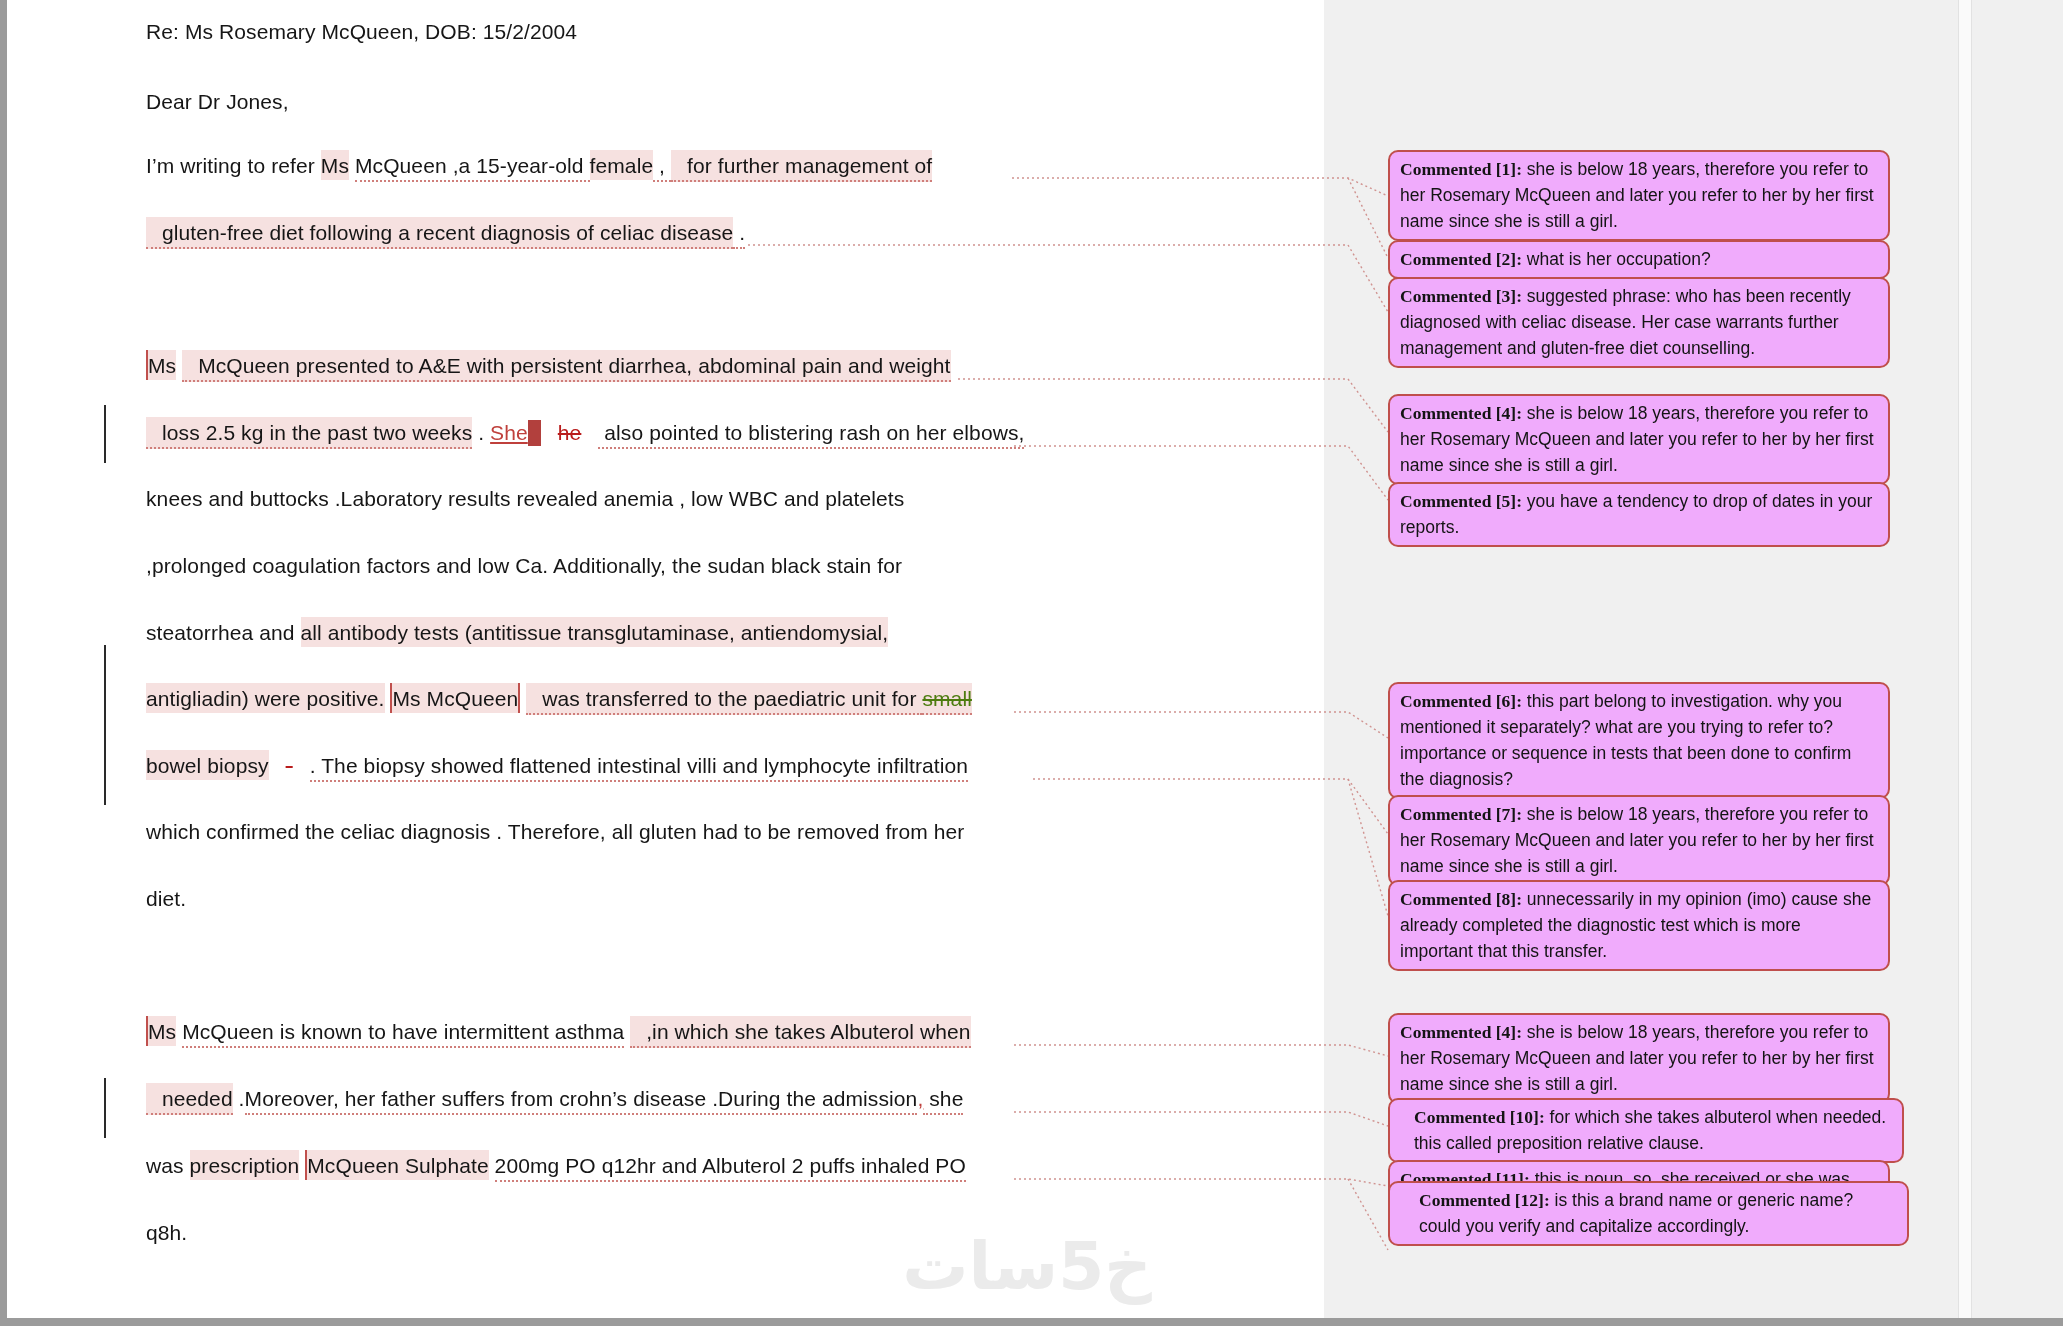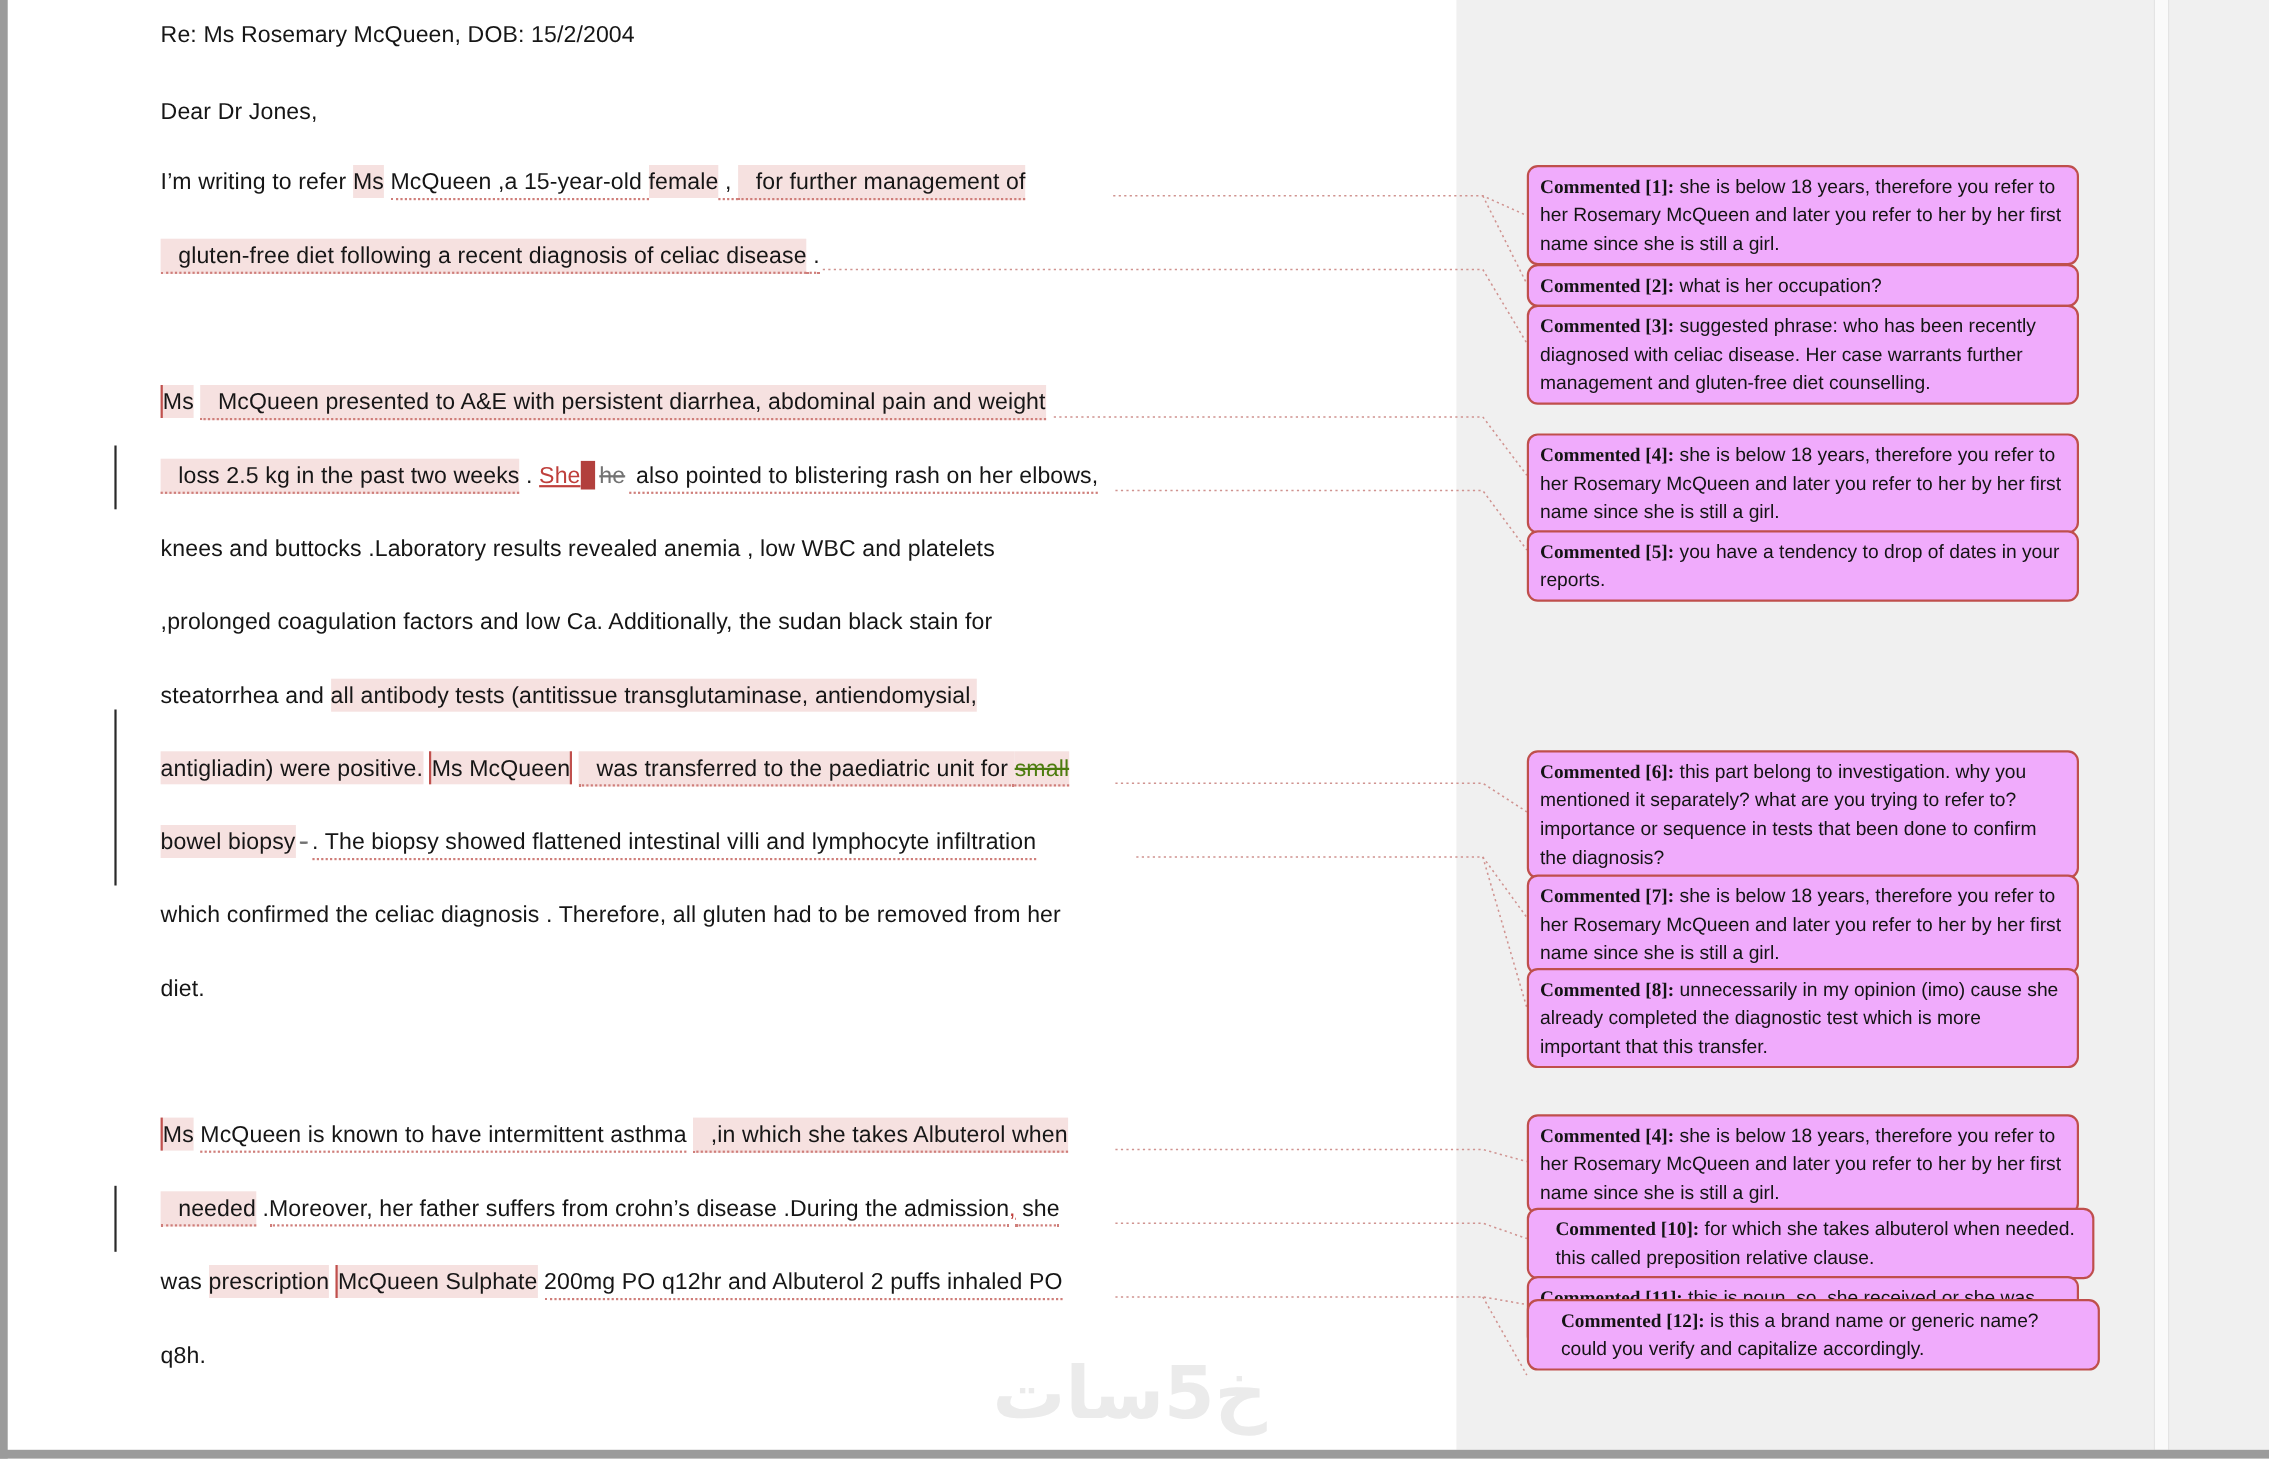--- a/index.html
+++ b/index.html
@@ -17,21 +17,21 @@
     position:absolute;left:139px;white-space:pre;font-size:21px;line-height:27px;
     color:#161616;letter-spacing:0.1px;
   }
   .seg-p{}
   .seg-h,.seg-hd,.seg-hb,.seg-hbb,.seg-dh{background:#f6e1e0;padding:4px 0 3px;}
   .seg-hd{border-bottom:2px dotted #cf7e7a;padding-left:16px;}
   .seg-d{border-bottom:2px dotted #cf7e7a;padding:4px 0 3px;}
   .seg-hb{border-left:2px solid #c0504d;}
   .seg-hbb{border-left:2px solid #c0504d;border-right:2px solid #c0504d;}
   .seg-ins{color:#bf403c;text-decoration:underline;padding:4px 0 3px;}
-  .seg-del{color:#737373;text-decoration:line-through;padding:4px 4px 3px;}
+  .seg-del{color:#b91c1c;text-decoration:line-through;padding:4px 17px 3px;}
   .seg-dh{color:#4d7c0f;text-decoration:line-through;border-bottom:2px dotted #cf7e7a;}
   .seg-blk{display:inline-block;width:13px;height:26px;background:#b2403d;vertical-align:-6px;}
   
   .changebar{position:absolute;left:97px;width:2px;background:#2a2a2a;}
   
   .bubble{
     position:absolute;left:1388px;width:478px;background:#f0abfc;
     border:2px solid #bf4f4c;border-radius:10px;padding:4px 10px 5px;
     font-size:17.5px;line-height:26px;color:#141414;
   }

